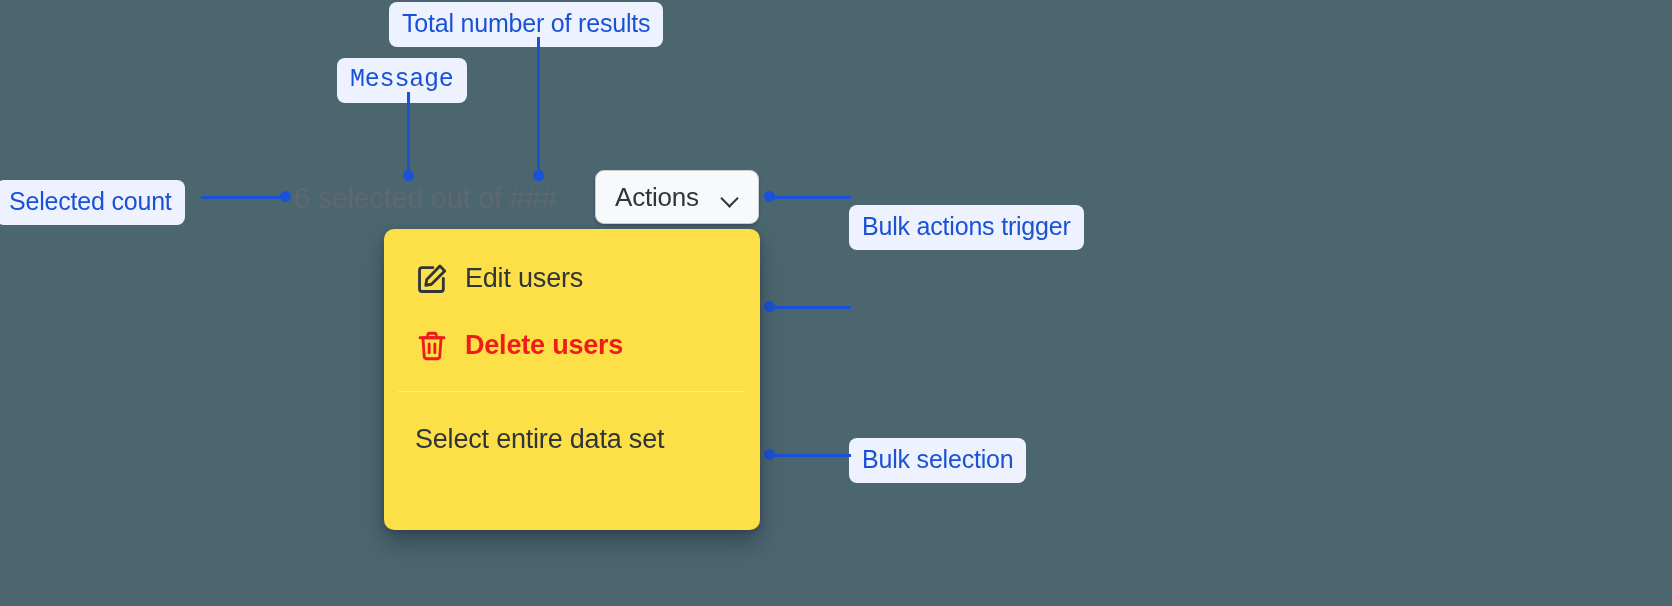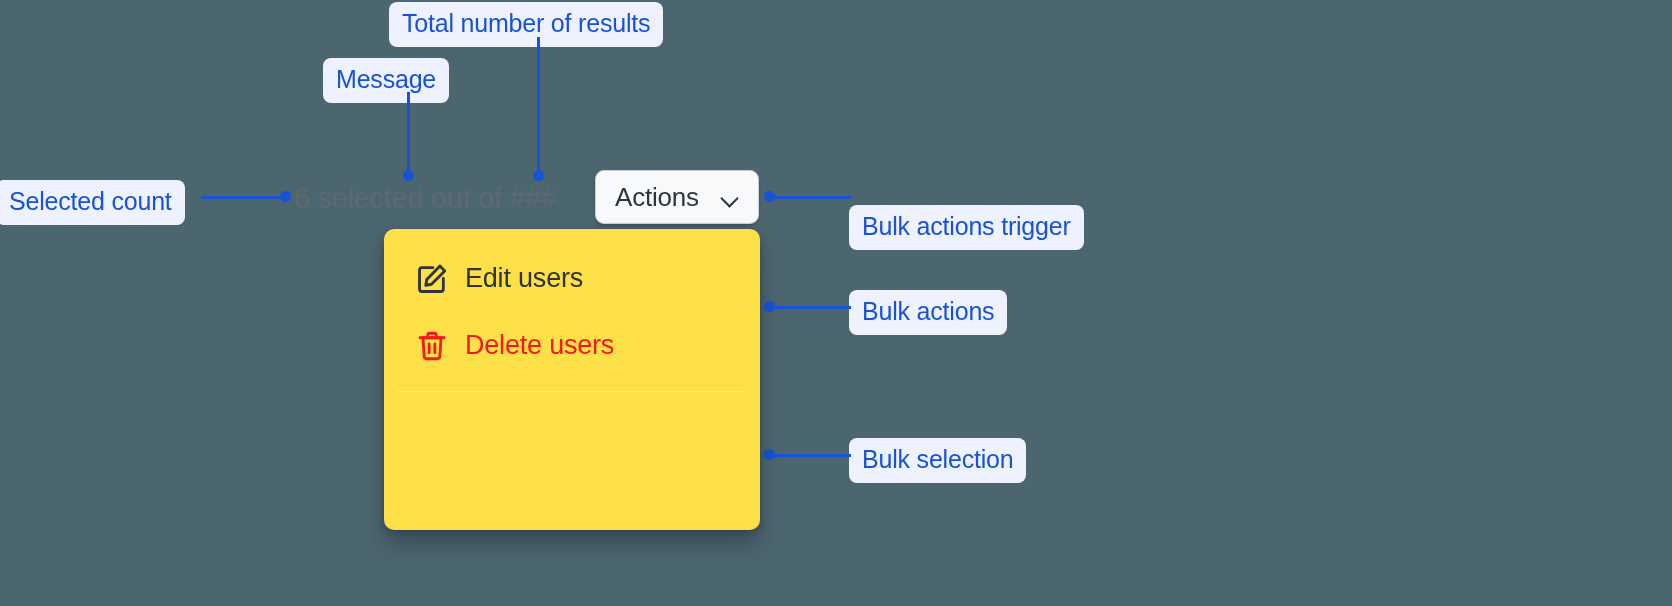--- a/index.html
+++ b/index.html
@@ -133,44 +133,44 @@
     display: block;
   }
   .menu-item .mi-label {
     font-size: 27px;
     color: #30343b;
     letter-spacing: -0.2px;
     white-space: nowrap;
   }
   .menu-item.danger .mi-label {
     color: #f01c1c;
+    font-weight: bold;
   }
   .menu-item.no-icon {
     padding-left: 31px;
   }
   #menu-divider {
     height: 1px;
     background: #e3e5e8;
     margin: 12px 16px 14px 14px;
   }
 </style>
 </head>
 <body>
 
 <div id="stage">
 
   <div class="callout" style="left:389px; top:2px;">Total number of results</div>
 
-  <div class="callout" style="left:323px; top:58px;">Message</div>
+  <div class="callout" style="left:337px; top:58px;font-family:Liberation Mono, monospace;">Message</div>
 
   <div class="callout" style="left:-4px; top:180px;">Selected count</div>
 
   <div class="callout" style="left:849px; top:180px;margin-top:25px;">Bulk actions trigger</div>
 
-  <div class="callout" style="left:849px; top:290px;">Bulk actions</div>
 
   <div class="callout" style="left:849px; top:438px;">Bulk selection</div>
 
   <div class="conn-v" style="left:537px; top:37px; height:141px;"></div>
   <div class="dot" style="left:533px; top:170px;"></div>
 
   <div class="conn-v" style="left:407px; top:92px; height:86px;"></div>
   <div class="dot" style="left:403px; top:170px;"></div>
 
   <div class="conn-h" style="left:201px; top:196px; width:86px;"></div>
@@ -213,17 +213,20 @@
           <path d="M9 6.2V4.3a1.3 1.3 0 0 1 1.3-1.3h3.4A1.3 1.3 0 0 1 15 4.3v1.9"></path>
           <path d="M5.6 6.2h12.8l-.9 13.1A1.7 1.7 0 0 1 15.8 21H8.2a1.7 1.7 0 0 1-1.7-1.7z"></path>
           <path d="M10 10.5v6.3M14 10.5v6.3"></path>
         </svg>
       </span>
       <span class="mi-label">Delete users</span>
     </div>
 
     <div id="menu-divider"></div>
 
+    <div class="menu-item no-icon">
+      <span class="mi-label">Select entire data set</span>
+    </div>
 
 
   </div>
 
 </div>
 
 </body></html>

